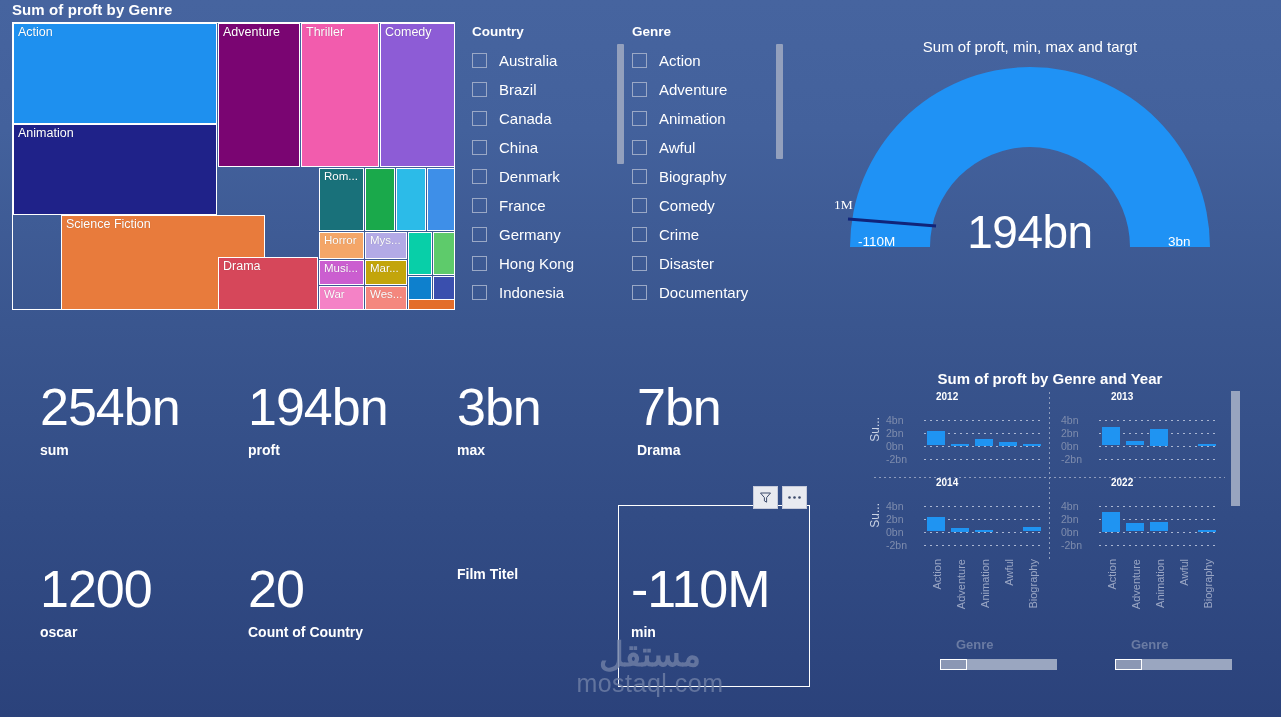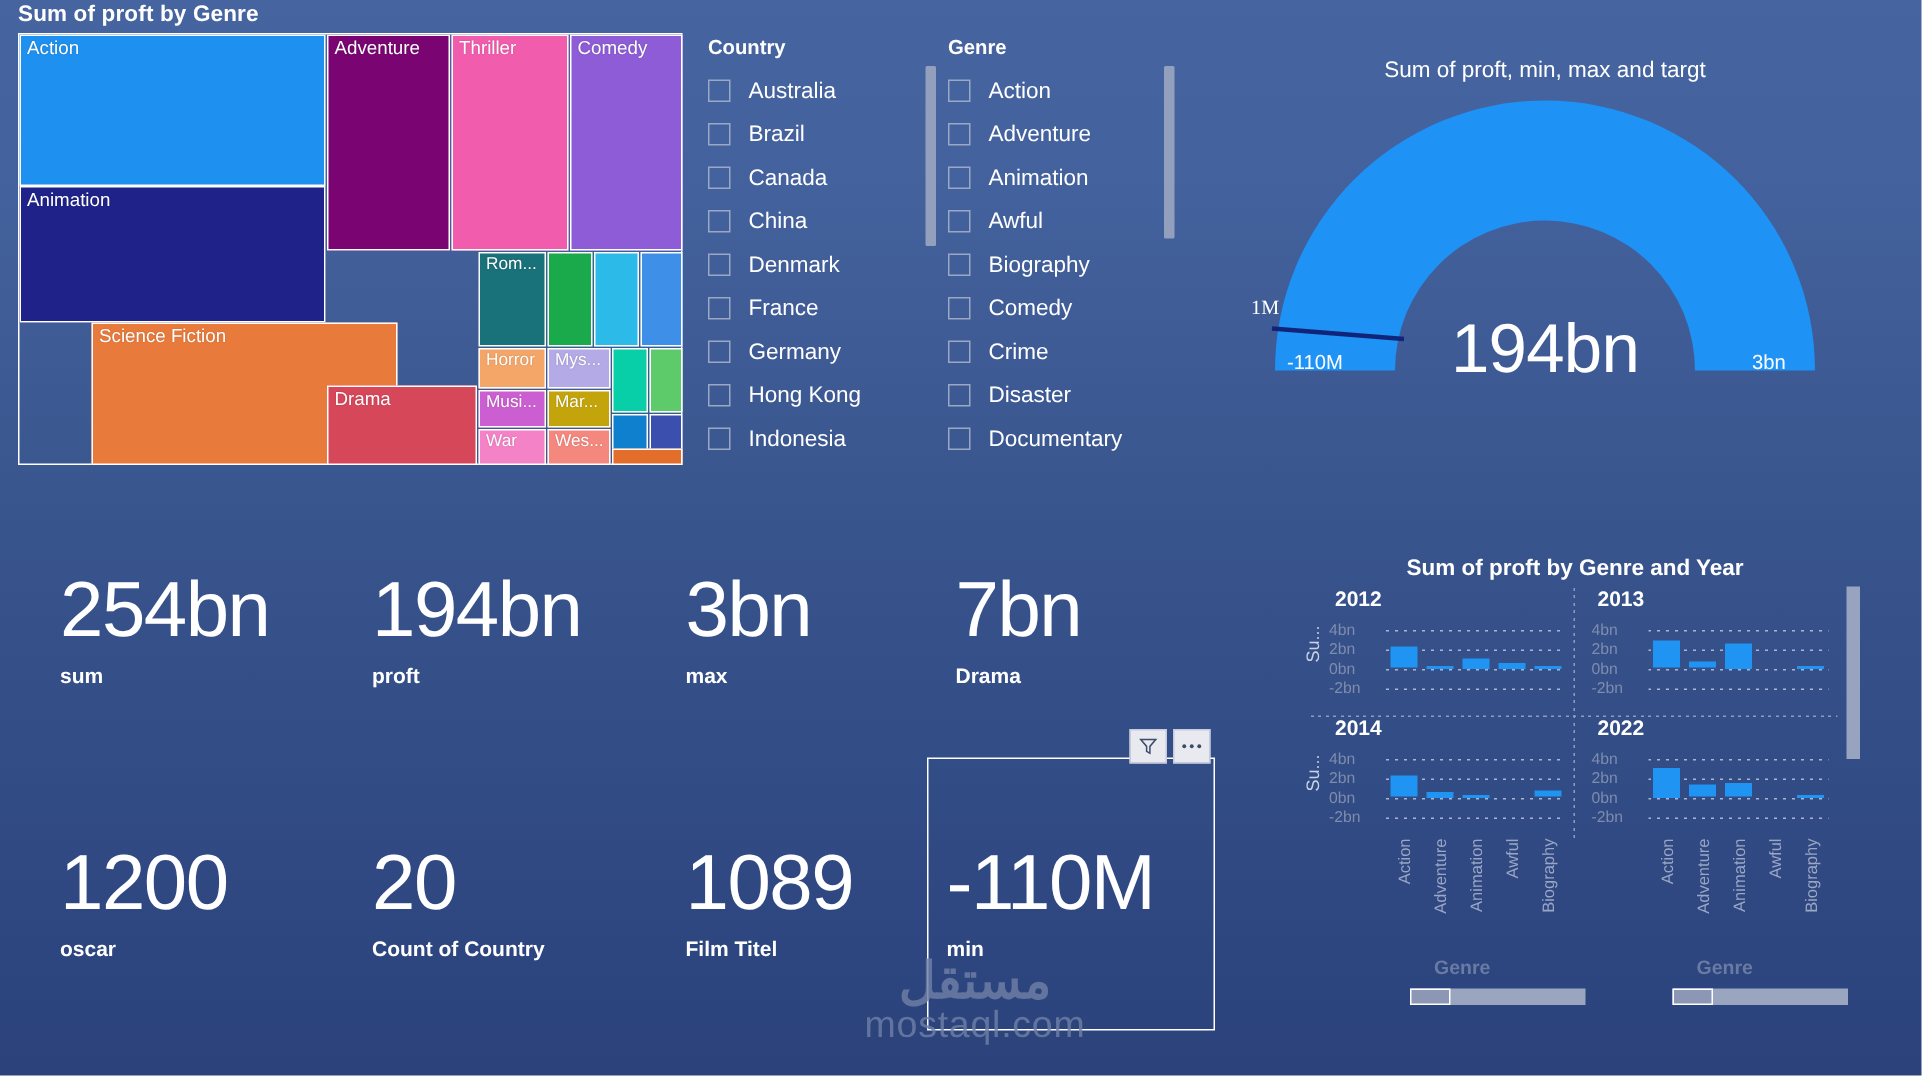--- a/index.html
+++ b/index.html
@@ -74,21 +74,21 @@
     border: 1px solid #c6cada; display: flex; align-items: center; justify-content: center;
   }
 
   
   #smallmult-visual { position: absolute; left: 840px; top: 365px; width: 441px; height: 310px; }
   #smallmult-title {
     position: absolute; left: 0; top: 5px; width: 420px; text-align: center;
     font-size: 15px; font-weight: bold; color: #ffffff;
   }
   .sm-panel { position: absolute; }
-  .sm-panel-title { position: absolute; font-size: 14px; font-weight: bold; color: #ffffff; }
+  .sm-panel-title { position: absolute; font-size: 10px; font-weight: bold; color: #ffffff; margin-left: 46px; }
   .sm-ytitle {
     position: absolute; font-size: 12px; color: #c9d2e4;
     writing-mode: vertical-rl; transform: rotate(180deg); white-space: nowrap;
   }
   .sm-ytick { position: absolute; font-size: 10.5px; color: #7e8cad; width: 34px; }
   .sm-grid { position: absolute; left: 0; height: 1px; width: 100%;
     background-image: repeating-linear-gradient(to right, #aab6d2 0 2px, transparent 2px 6px); }
   .sm-bar { position: absolute; background: #1f94f2; }
   .sm-xlabel {
     position: absolute; font-size: 11px; color: #9aa6c4;
@@ -285,21 +285,20 @@
     </div>
     <div class="kpi" style="left: 40px; top: 560px; width: 165px;">
       <div class="kpi-value">1200</div>
       <div class="kpi-label">oscar</div>
     </div>
     <div class="kpi" style="left: 248px; top: 560px; width: 165px;">
       <div class="kpi-value">20</div>
       <div class="kpi-label">Count of Country</div>
     </div>
     <div class="kpi" style="left: 457px; top: 560px; width: 165px;">
-      <div class="kpi-value">1089</div>
       <div class="kpi-label">Film Titel</div>
     </div>
     <div class="kpi" style="left: 631px; top: 560px; width: 165px;">
       <div class="kpi-value">-110M</div>
       <div class="kpi-label">min</div>
     </div>
   </div>
 
 <div id="kpi-min-card"></div>
 <div class="vis-header" id="min-card-header" style="left:753px; top:486px;">

